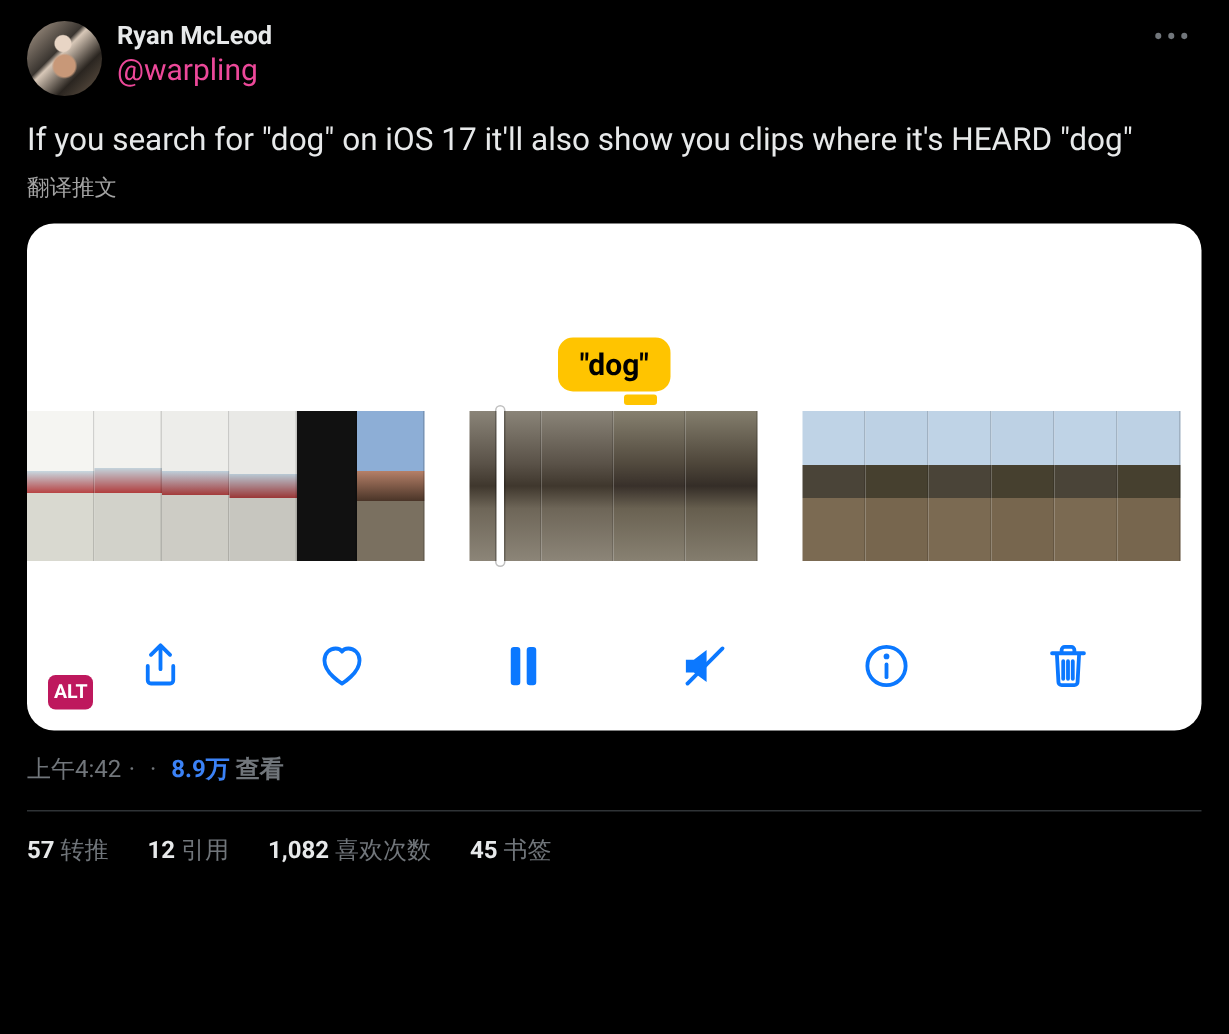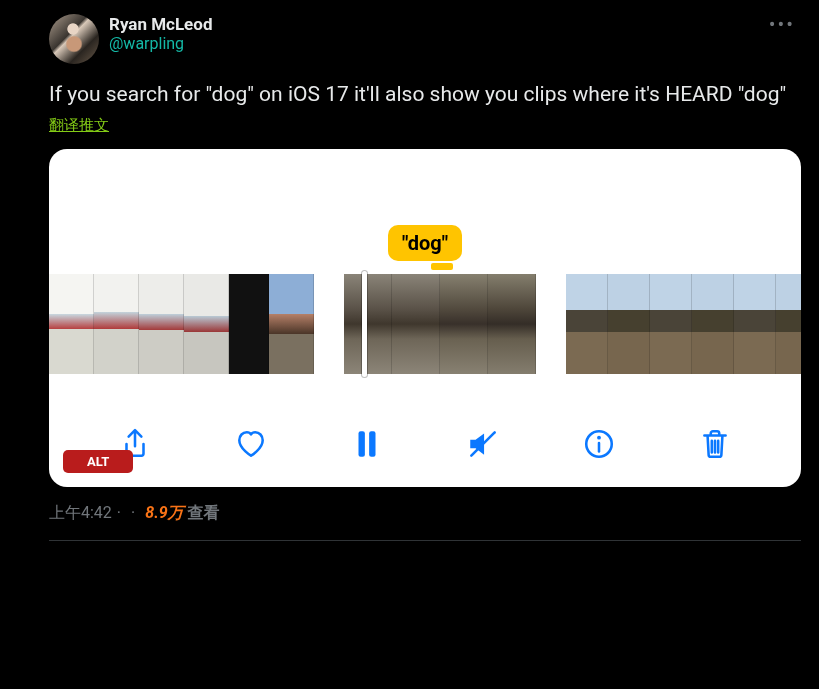--- a/index.html
+++ b/index.html
@@ -5,41 +5,41 @@
   * { box-sizing: border-box; margin: 0; padding: 0; }
   body {
     width: 819px;
     height: 689px;
     background: #000;
     font-family: -apple-system, BlinkMacSystemFont, "Segoe UI", Roboto, Helvetica, Arial, sans-serif;
     color: #e7e9ea;
     overflow: hidden;
     position: relative;
   }
-  .tweet { padding: 14px 18px 0 18px; margin-left: 31px; }
+  .tweet { padding: 14px 18px 0 18px; }
   .header { display: flex; align-items: flex-start; }
   .avatar {
     width: 50px; height: 50px; border-radius: 50%;
     background: linear-gradient(135deg,#b0a090 0%, #3a3530 40%, #d8c8b8 45%, #2a2520 70%, #6b5b4b 100%);
     flex-shrink: 0;
     position: relative;
     overflow: hidden;
   }
   .avatar::after {
     content:"";
     position:absolute; inset:0;
     background: radial-gradient(circle at 48% 30%, #e8d5c5 0%, #e8d5c5 12%, transparent 14%),
                 radial-gradient(circle at 50% 60%, #c89878 0%, #c89878 18%, transparent 22%);
   }
   .names { margin-left: 10px; flex: 1; }
   .display-name { font-weight: 700; font-size: 17px; color: #e7e9ea; }
-  .handle { color: #14b8a6; font-size: 16px; }
+  .handle { color: #ec4899; font-size: 20px; }
   .more { color: #71767b; padding: 0 6px; font-size: 20px; letter-spacing: 2px; line-height: 1; cursor: pointer; }
   .body-text { margin-top: 16px; font-size: 21px; line-height: 1.35; color: #e7e9ea; }
-  .translate { color: #84cc16; font-size: 15px; margin-top: 8px; cursor: pointer; text-decoration: underline; }
+  .translate { color: #a3a3a3; font-size: 15px; margin-top: 8px; cursor: pointer; }
   .media-card {
     margin-top: 14px;
     background: #fff;
     border-radius: 18px;
     overflow: hidden;
     position: relative;
     height: 338px;
   }
   .bubble-row {
     position: absolute;
@@ -117,34 +117,34 @@
     display:flex; align-items:center; justify-content:center;
     cursor:pointer;
   }
   .ctrl svg { width: 34px; height: 34px; }
   .blue-stroke { stroke:#0b78ff; stroke-width:2.4; fill:none; stroke-linecap:round; stroke-linejoin:round; }
   .blue-fill { fill:#0b78ff; }
 
   .alt-badge {
     position:absolute;
     left: 14px; bottom: 14px;
-    background:#b91c1c; color:#fff;
+    background:#be185d; color:#fff;
     font-weight:700; font-size:13px;
-    padding: 4px 24px; border-radius:5px;
+    padding: 4px 4px; border-radius:5px;
     cursor:pointer;
   }
 
   .meta {
     margin-top: 16px;
     color:#71767b;
     font-size: 16px;
     display:flex; align-items:flex-start; gap:0;
   }
   .meta .sep { margin: 0 5px; }
-  .meta .views-num { color:#f97316; font-weight:700; margin-left:5px;font-style:italic; }
+  .meta .views-num { color:#3b82f6; font-weight:700; margin-left:5px; }
   .meta .views-lbl { margin-left:4px;font-weight:bold; }
 
   .divider {
     border:none; border-top:1px solid #2f3336;
     margin: 16px 0 0 0;
   }
 
   .stats {
     display:flex; gap: 26px;
     padding: 16px 0 0 0;
@@ -248,14 +248,28 @@
   <div class="meta">
     <span>上午4:42</span>
     <span class="sep">·</span>
     <span class="sep">·</span>
     <span class="views-num">8.9万</span>
     <span class="views-lbl">查看</span>
   </div>
 
   <hr class="divider">
 
+  <div class="stats">
+    <span class="stat">
+      <span class="num">57</span><span>转推</span>
+    </span>
+    <span class="stat">
+      <span class="num">12</span><span>引用</span>
+    </span>
+    <span class="stat">
+      <span class="num">1,082</span><span>喜欢次数</span>
+    </span>
+    <span class="stat">
+      <span class="num">45</span><span>书签</span>
+    </span>
+  </div>
 
 </div>
 
 </body></html>

